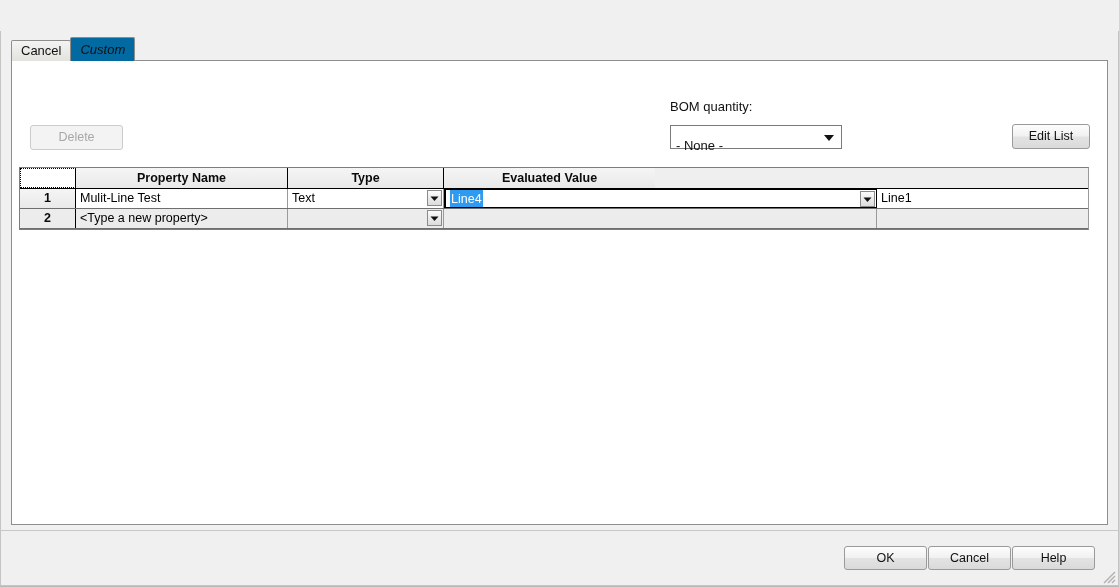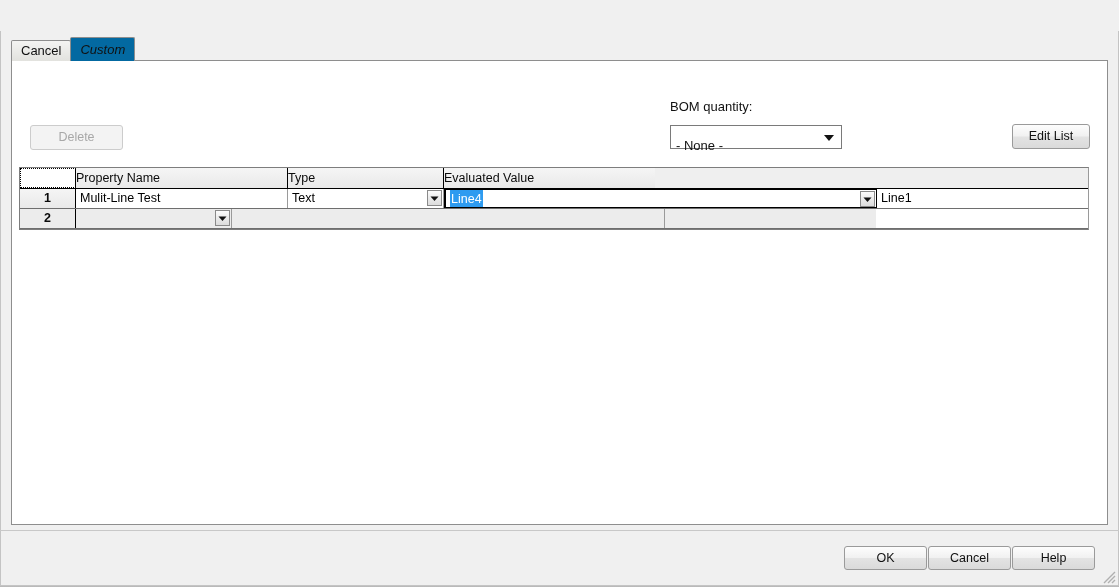--- a/index.html
+++ b/index.html
@@ -187,23 +187,23 @@
     border-right: 1px solid #9a9a9a;
     box-sizing: border-box;
     background: #ffffff;
   }
   .grow { display: flex; box-sizing: border-box; }
 
   .hdr { height: 21px; background: #efefef; border-bottom: 1px solid #000; }
   .hdr .hcell {
     border-right: 1px solid #000;
     box-sizing: border-box;
-    font-weight: normal;
+    font-weight: bold;
     font-size: 12.5px;
-    text-align: left;
+    text-align: center;
     line-height: 20px;
     color: #0b0b0b;
     background: linear-gradient(to bottom,#f5f5f5 0%, #e9e9e9 100%);
     overflow: hidden;
     white-space: nowrap;
   }
   .hdr .hcell.corner {
     border-right: 1px solid #000;
     background: #ffffff;
     border-bottom: 1px dotted #000;
@@ -352,20 +352,21 @@
               <svg width="9" height="7" viewBox="0 0 9 7">
                   <path d="M0.5 1.5 L8.5 1.5 L4.5 6 Z" fill="#111"></path>
                 </svg>
             </span>
           </div>
           <div class="cell c-eval">Line1</div>
         </div>
 
         <div class="grow drow alt">
           <div class="cell rowhdr c-num">2</div>
+          <div class="cell c-prop">&lt;Type a new property&gt;</div>
           <div class="cell c-type">
             <span></span>
             <span class="cellarrow">
               <svg width="9" height="7" viewBox="0 0 9 7">
                   <path d="M0.5 1.5 L8.5 1.5 L4.5 6 Z" fill="#111"></path>
                 </svg>
             </span>
           </div>
           <div class="cell c-val"></div>
           <div class="cell c-eval"></div>

